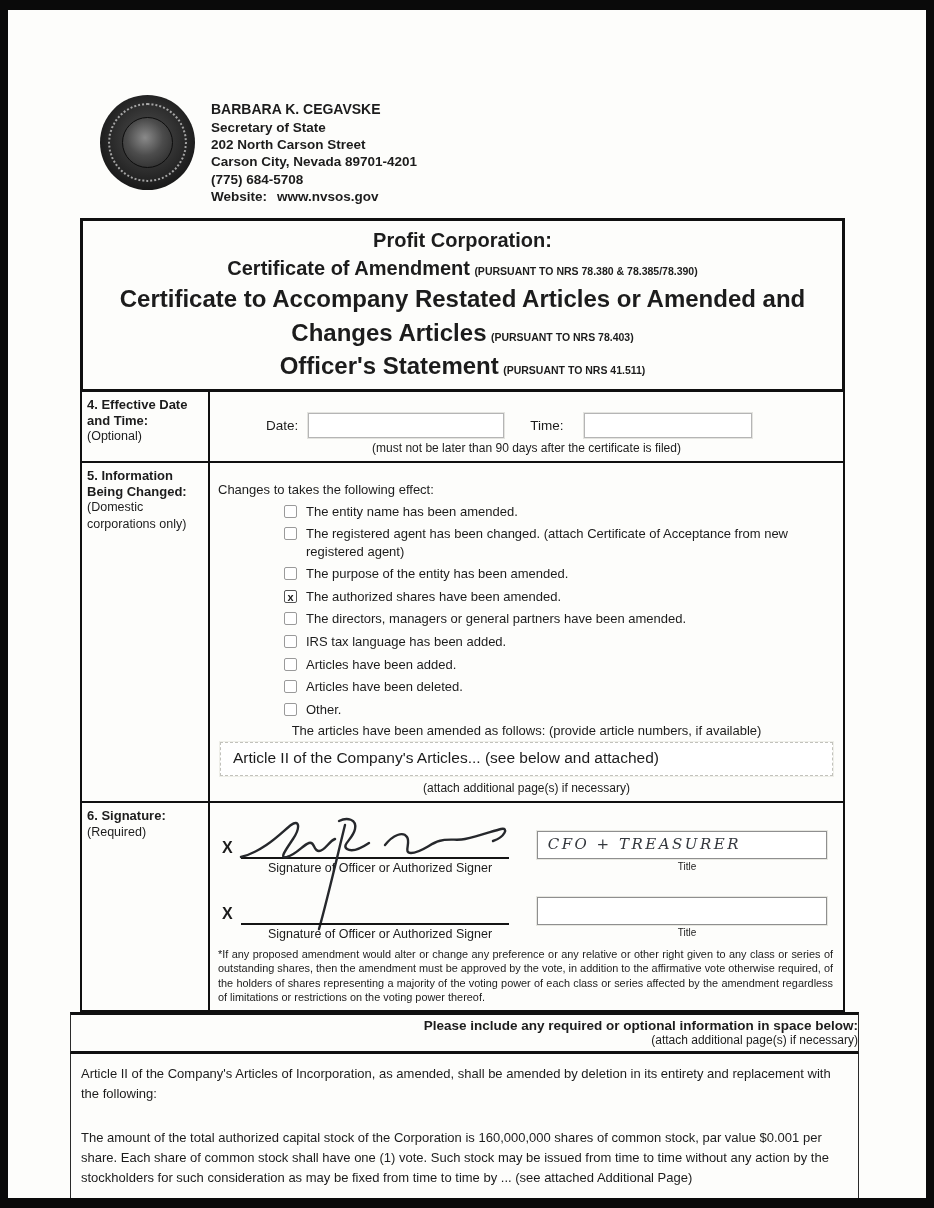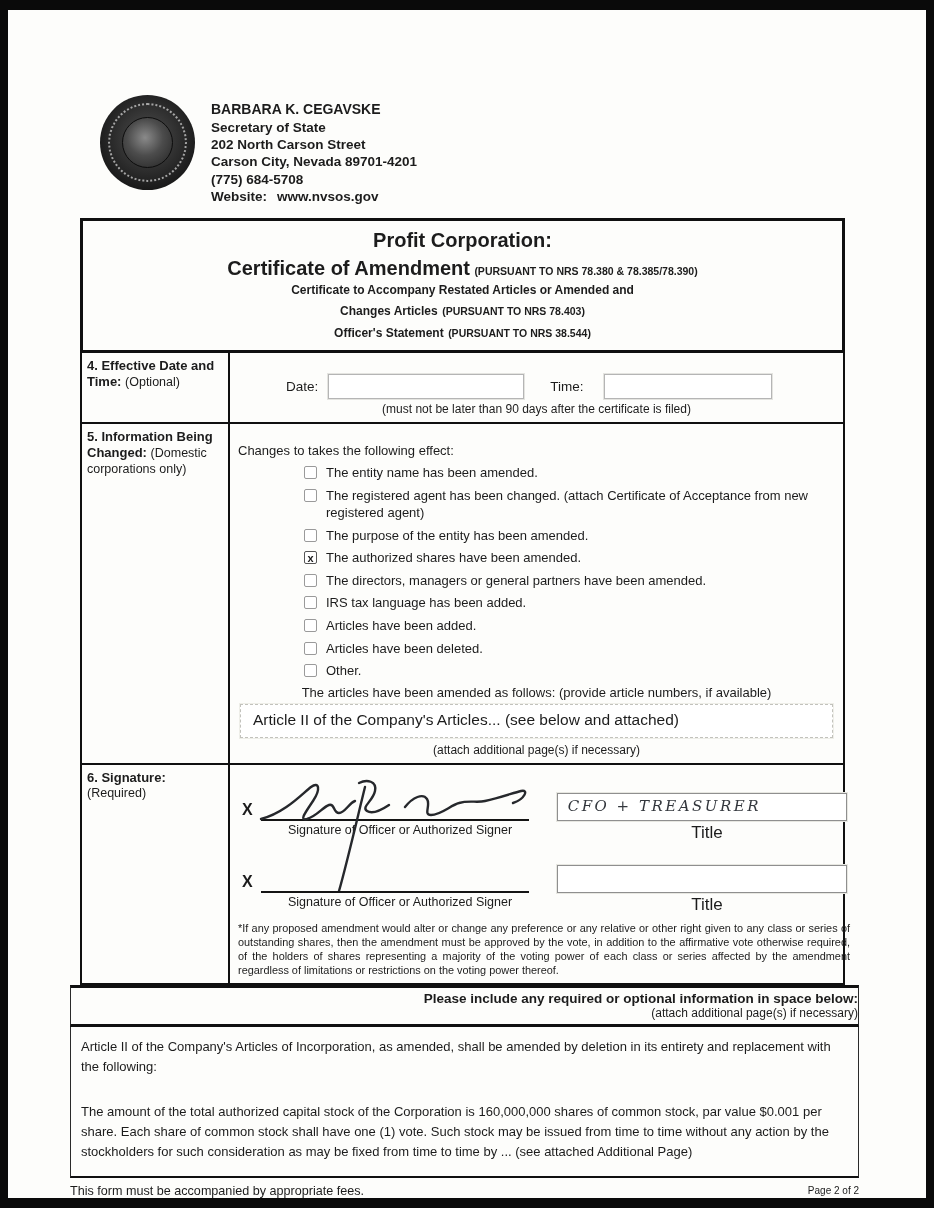--- a/index.html
+++ b/index.html
@@ -41,29 +41,29 @@
   
   .form-area { margin-left: 72px; width: 765px; }
   .title-box {
     border: 3px solid #101010;
     margin-top: 13px;
     text-align: center;
     padding: 6px 4px 7px 4px;
     line-height: 1.38;
   }
   .t-lg { font-size: 20px; font-weight: bold; }
-  .t-md { font-size: 12px; font-weight: bold; }
+  .t-md { font-size: 24px; font-weight: bold; }
   .t-sub { font-size: 10.5px; font-weight: bold; }
 
   
   .form-table { border: 2px solid #101010; border-top: none; }
   .row { display: flex; border-bottom: 2px solid #101010; }
   .row:last-child { border-bottom: none; }
   .cell-label {
-    width: 148px; flex: 0 0 auto;
+    width: 128px; flex: 0 0 auto;
     border-right: 2px solid #101010;
     padding: 5px 4px 4px 5px;
     font-size: 13px; line-height: 1.22;
   }
   .cell-label b { font-size: 13px; }
   .cell-label .note { font-weight: normal; font-size: 12.5px; }
   .cell-content { flex: 1 1 auto; padding: 6px 8px; font-size: 13px; margin-top: 12px; }
 
   
   .dt-row { display: flex; align-items: center; gap: 10px; padding: 3px 0 2px 48px; }
@@ -118,21 +118,21 @@
   }
   .handwrite {
     font-family: "DejaVu Serif", serif;
     font-style: italic;
     font-size: 15px;
     letter-spacing: 2.5px;
     color: #33373d;
     transform: skewX(-6deg) rotate(-0.6deg);
     white-space: nowrap;
   }
-  .title-caption { text-align: center; font-size: 17px; margin-top: 2px; }
+  .title-caption { text-align: center; font-size: 10px; margin-top: 2px; }
   .sig-gap { height: 16px; }
   .footnote { font-size: 10.9px; line-height: 1.3; margin-top: 6px; text-align: justify; padding-right: 2px; }
 
   
   .banner {
     margin-left: -10px; width: 789px;
     border-top: 3px solid #101010;
     border-bottom: 3px solid #101010;
     border-left: 1px solid #2a2a2a;
     border-right: 1px solid #2a2a2a;
@@ -188,21 +188,21 @@
         <span class="t-lg">Certificate of Amendment</span>
         <span class="t-sub">(PURSUANT TO NRS 78.380 &amp; 78.385/78.390)</span>
       </div>
       <div class="t-md">Certificate to Accompany Restated Articles or Amended and</div>
       <div>
         <span class="t-md">Changes Articles</span>
         <span class="t-sub">(PURSUANT TO NRS 78.403)</span>
       </div>
       <div>
         <span class="t-md">Officer's Statement</span>
-        <span class="t-sub">(PURSUANT TO NRS 38.544)</span>
+        <span class="t-sub">(PURSUANT TO NRS 41.511)</span>
       </div>
     </div>
 
     <div class="form-table">
 
       <div class="row">
         <div class="cell-label">
           <b>4. Effective Date and Time:</b>
           <span class="note">(Optional)</span>
         </div>

